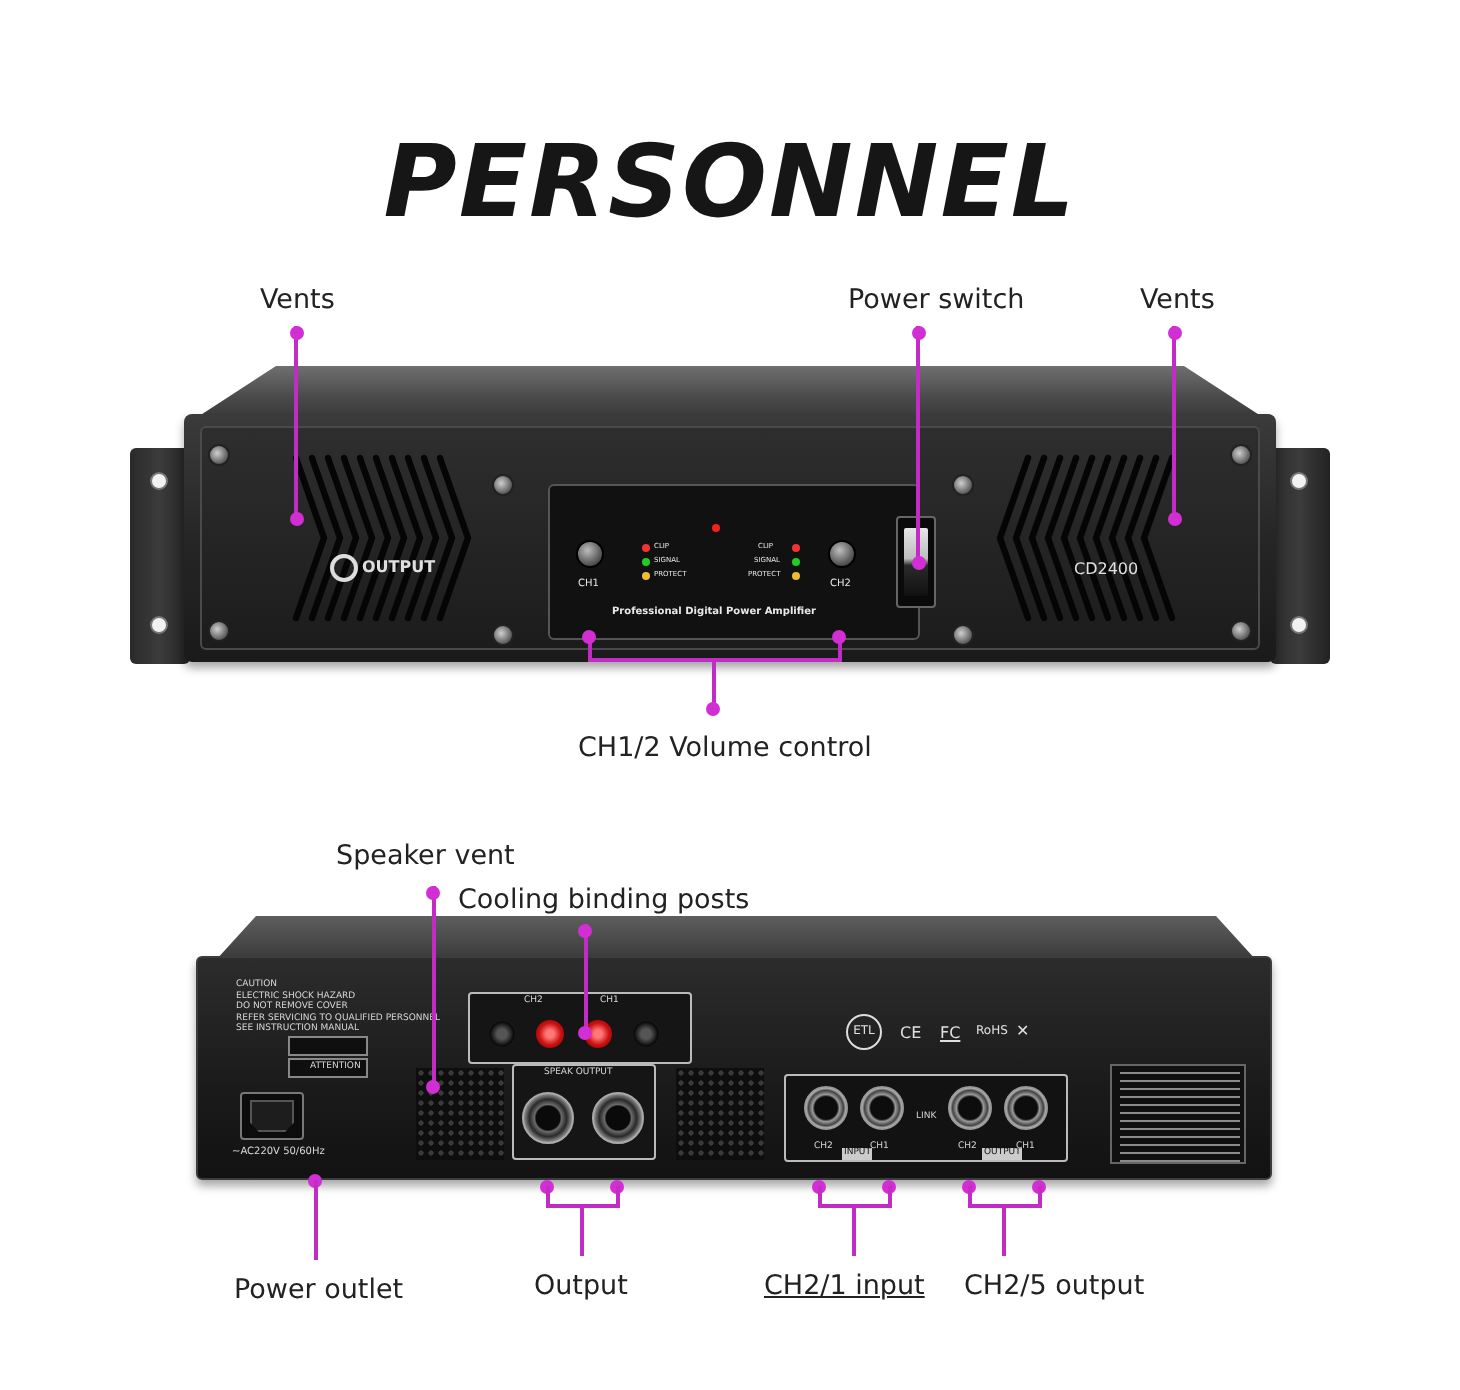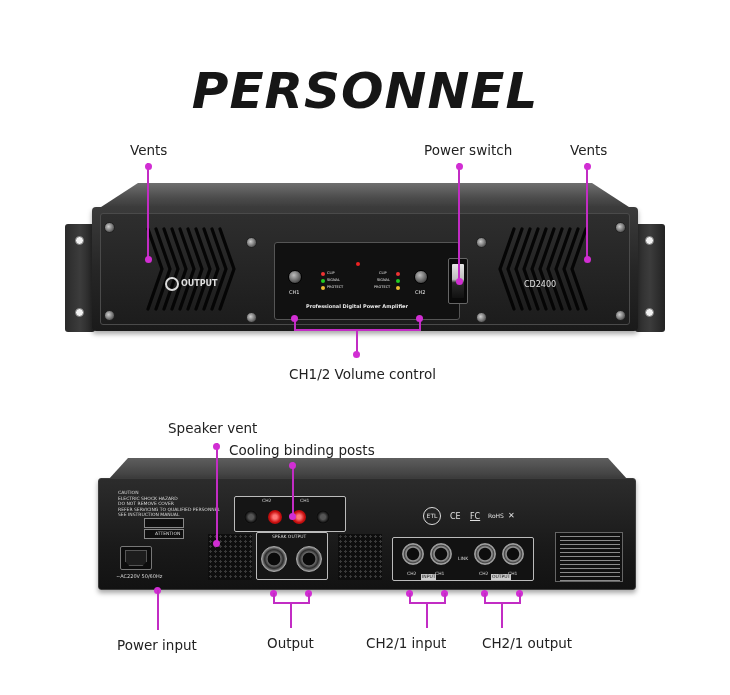--- a/index.html
+++ b/index.html
@@ -37,21 +37,21 @@
   .panel { position: absolute; left: 274px; top: 242px; width: 186px; height: 78px;
     background: #111; border: 1px solid #555; border-radius: 3px; }
   .knob { position:absolute; width:14px; height:14px; border-radius:50%;
     background: radial-gradient(circle at 40% 35%, #bdbdbd, #555 65%, #222); border:1px solid #000; }
   .led { position:absolute; width:4px; height:4px; border-radius:50%; }
   .ptxt { position:absolute; font-family:"DejaVu Sans",sans-serif; color:#e8e8e8; font-size:5px; white-space:nowrap; }
   .switch-frame { position:absolute; left:448px; top:258px; width:20px; height:46px; background:#0a0a0a; border:1px solid #666; border-radius:2px; }
   .switch-rocker { position:absolute; left:452px; top:264px; width:12px; height:34px; background: linear-gradient(180deg,#e6e6e6,#bdbdbd 45%,#2a2a2a 55%,#111); border-radius:1px; }
   .logo-badge { position:absolute; left:165px; top:277px; width:14px; height:14px; border-radius:50%; border:2px solid #ddd; }
   .logo-text { position:absolute; left:181px; top:279px; font-family:"DejaVu Sans",sans-serif; font-size:8px; font-weight:bold; color:#e0e0e0; }
-  .model-text { position:absolute; left:524px; top:280px; font-family:"DejaVu Sans",sans-serif; font-size:8px; color:#e0e0e0; }
+  .model-text { position:absolute; left:537px; top:280px; font-family:"DejaVu Sans",sans-serif; font-size:8px; color:#e0e0e0; }
 
   
   .rear-top { position:absolute; left:108px; top:458px; width:520px; height:22px;
     background: linear-gradient(180deg,#5e5e5e,#3a3a3a); clip-path: polygon(20px 0,500px 0,520px 100%,0 100%); }
   .rear-body { position:absolute; left:98px; top:478px; width:538px; height:112px;
     background: linear-gradient(180deg,#2c2c2c,#1a1a1a 60%,#121212); border-radius:3px; border:1px solid #3c3c3c;
     box-shadow: 0 3px 5px rgba(0,0,0,0.35); }
   .rtxt { position:absolute; font-family:"DejaVu Sans",sans-serif; color:#d8d8d8; font-size:4.5px; line-height:5.5px; white-space:nowrap; }
   .iec { position:absolute; left:120px; top:546px; width:32px; height:24px; background:#0c0c0c; border:1px solid #777; border-radius:2px; }
   .iec-inner { position:absolute; left:125px; top:550px; width:22px; height:16px; background:#1d1d1d; border:1px solid #555; clip-path: polygon(0 0,100% 0,100% 70%,80% 100%,20% 100%,0 70%); }
@@ -246,37 +246,37 @@
 <div class="dot" style="left:213px;top:443px;"></div>
 <div class="dot" style="left:213px;top:540px;"></div>
 
 <div class="label" style="left:229px;top:442px;">Cooling binding posts</div>
 <div class="vline" style="left:292px;top:462px;height:54px;"></div>
 <div class="dot" style="left:289px;top:462px;"></div>
 <div class="dot" style="left:289px;top:513px;"></div>
 
 <div class="dot" style="left:154px;top:587px;"></div>
 <div class="vline" style="left:157px;top:590px;height:40px;"></div>
-<div class="label" style="left:117px;top:637px;">Power input</div>
+<div class="label" style="left:117px;top:637px;">Power outlet</div>
 
 <div class="dot" style="left:270px;top:590px;"></div>
 <div class="dot" style="left:305px;top:590px;"></div>
 <div class="vline" style="left:273px;top:593px;height:10px;"></div>
 <div class="vline" style="left:308px;top:593px;height:10px;"></div>
 <div class="hline" style="left:273px;top:602px;width:37px;"></div>
 <div class="vline" style="left:290px;top:602px;height:26px;"></div>
 <div class="label" style="left:267px;top:635px;">Output</div>
 
 <div class="dot" style="left:406px;top:590px;"></div>
 <div class="dot" style="left:441px;top:590px;"></div>
 <div class="vline" style="left:409px;top:593px;height:10px;"></div>
 <div class="vline" style="left:444px;top:593px;height:10px;"></div>
 <div class="hline" style="left:409px;top:602px;width:37px;"></div>
 <div class="vline" style="left:426px;top:602px;height:26px;"></div>
-<div class="label" style="left:366px;top:635px;">CH2/1 input</div>
+<div class="label" style="left:382px;top:635px;text-decoration:underline;">CH2/1 input</div>
 
 <div class="dot" style="left:481px;top:590px;"></div>
 <div class="dot" style="left:516px;top:590px;"></div>
 <div class="vline" style="left:484px;top:593px;height:10px;"></div>
 <div class="vline" style="left:519px;top:593px;height:10px;"></div>
 <div class="hline" style="left:484px;top:602px;width:37px;"></div>
 <div class="vline" style="left:501px;top:602px;height:26px;"></div>
-<div class="label" style="left:482px;top:635px;">CH2/1 output</div>
+<div class="label" style="left:482px;top:635px;">CH2/5 output</div>
 
 </body></html>

